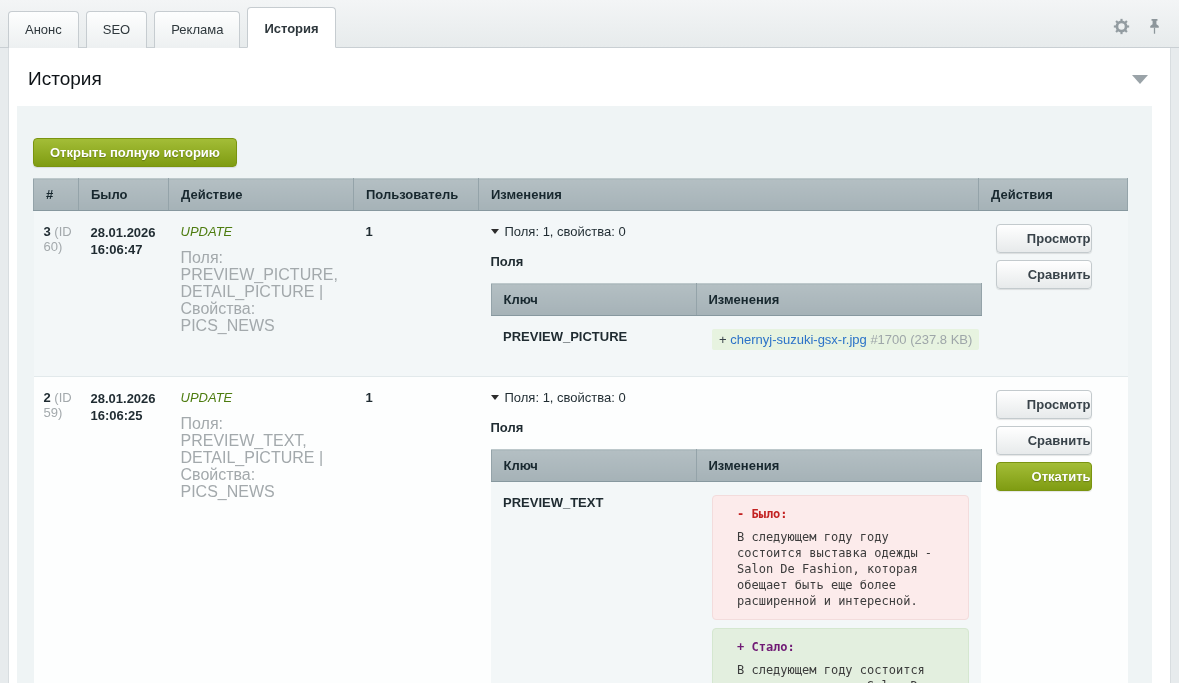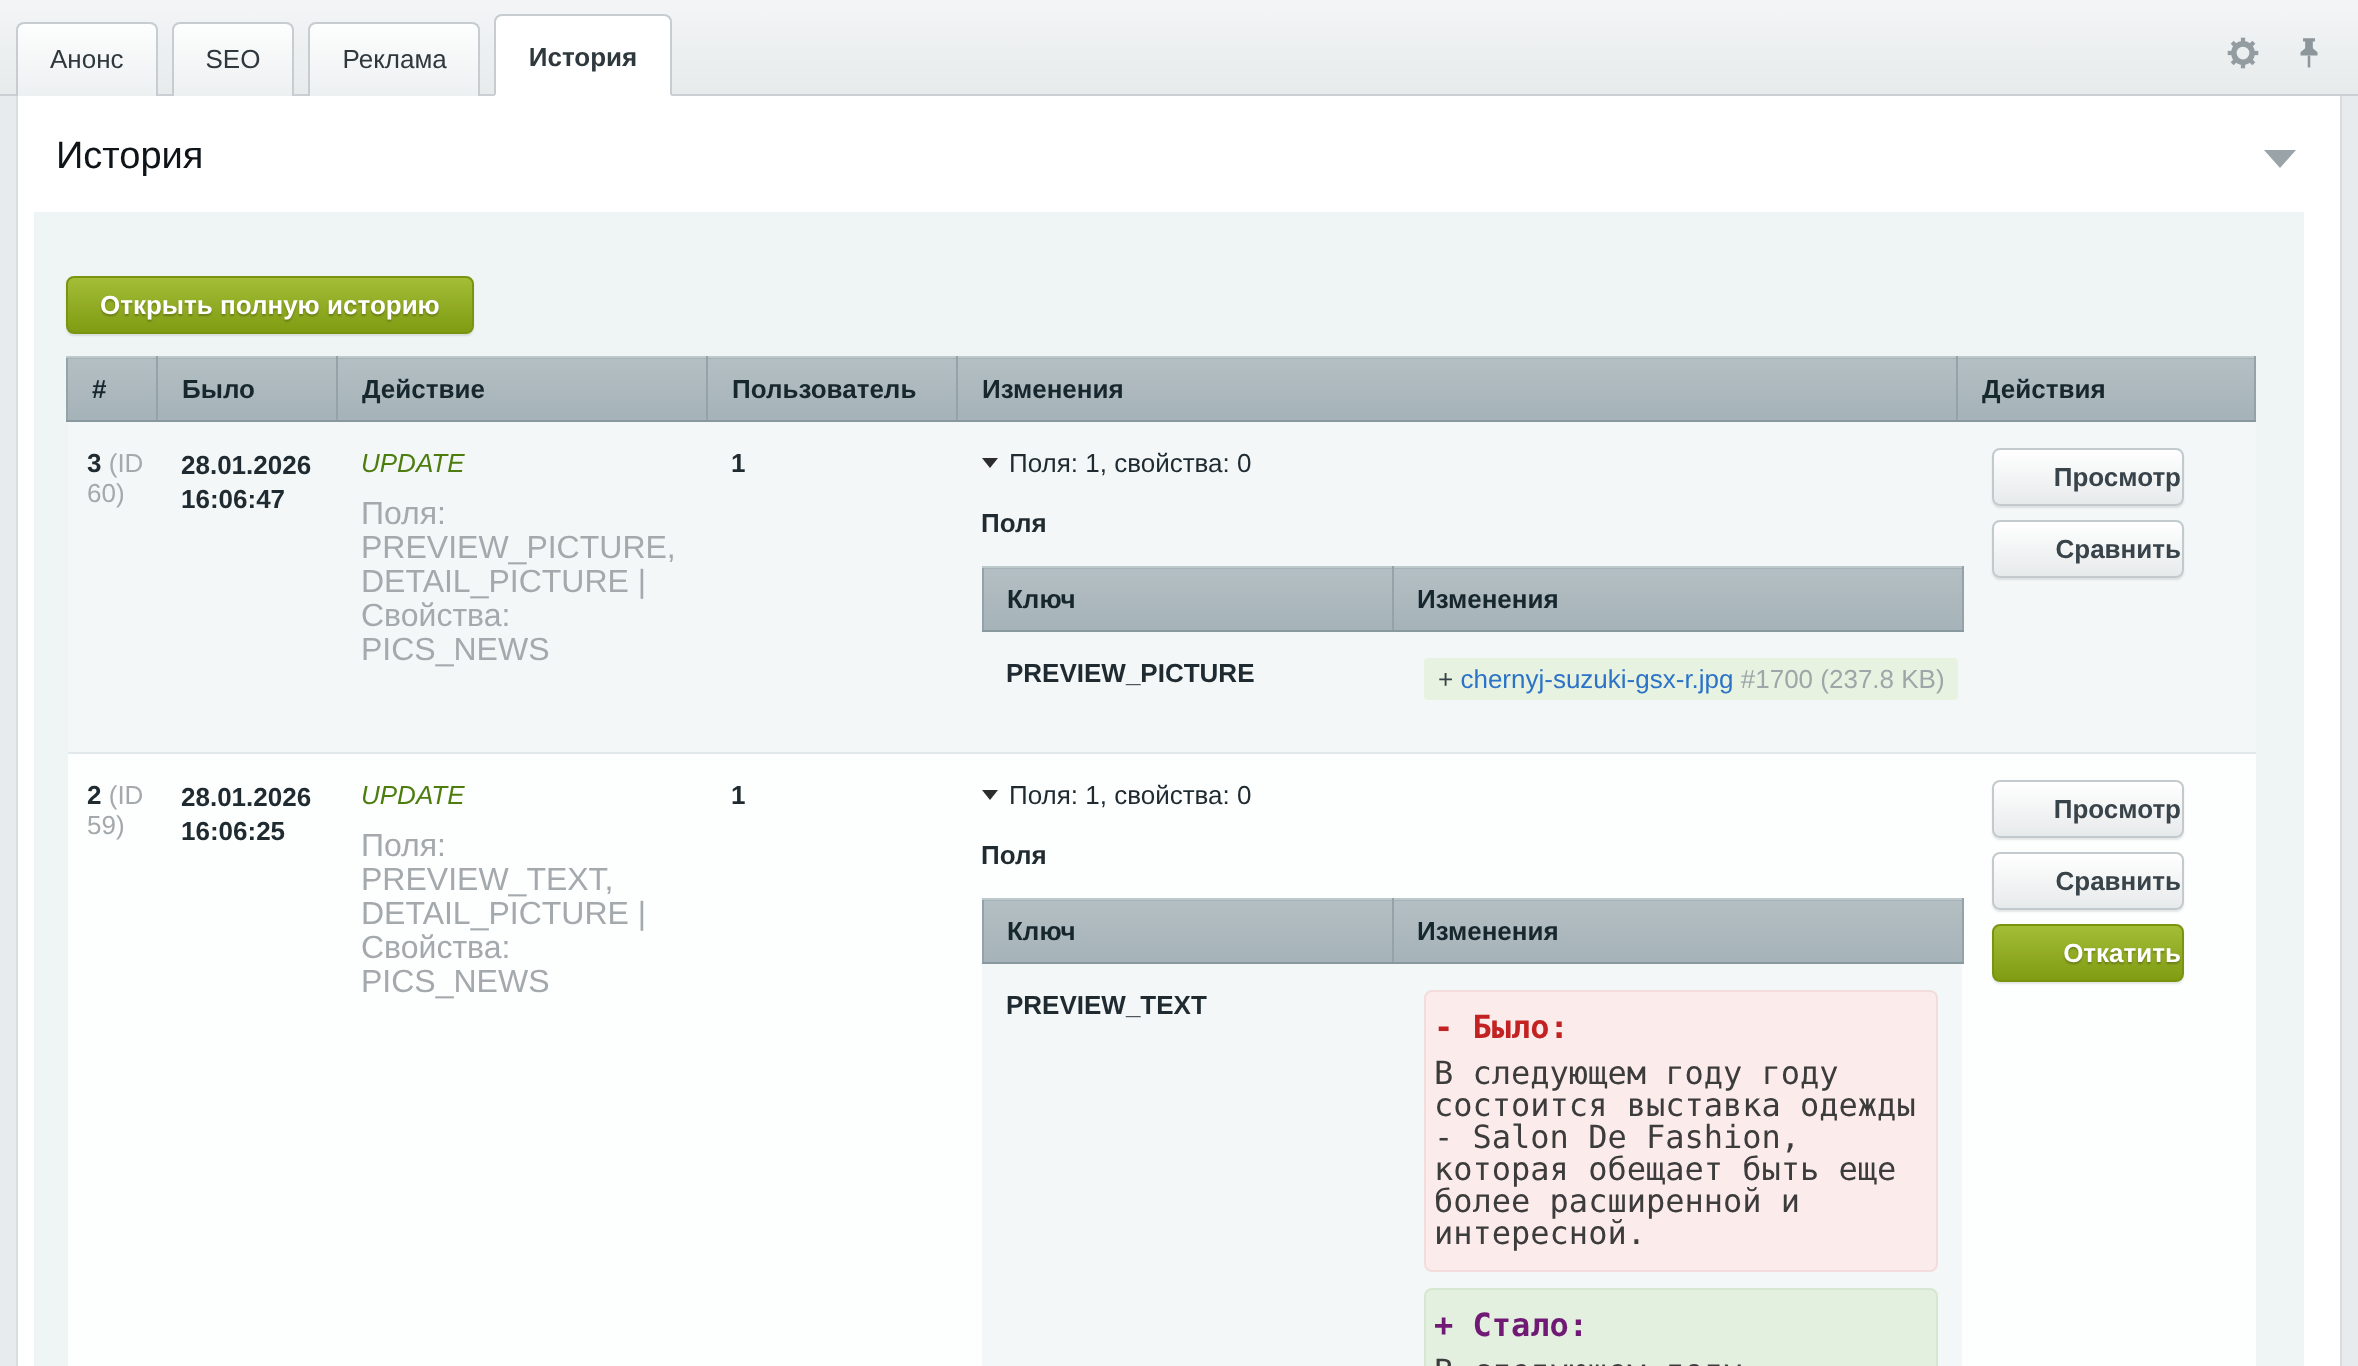--- a/index.html
+++ b/index.html
@@ -125,23 +125,23 @@
 
   .file-chip {
     display:inline-block; background:#e7f3e0; border-radius:2px;
     padding:3px 7px; margin-left:4px; white-space:nowrap;
   }
   .file-plus { color:#38424a; }
   .file-link { color:#2b72c8; cursor:pointer; }
   .file-meta { color:#9ea6a9; }
 
   .diff-box {
-    border-radius:4px; padding:10px 4px; margin-left:4px;
+    border-radius:4px; padding:10px 24px; margin-left:4px;
     font-family:"DejaVu Sans Mono","Liberation Mono",monospace;
-    font-size:16px; line-height:16px; color:#3c3c3c;
+    font-size:12px; line-height:16px; color:#3c3c3c;
   }
   .diff-removed { background:#fcebeb; border:1px solid #f3dcdc; }
   .diff-added   { background:#e3efdf; border:1px solid #d5e7d0; margin-top:8px; }
   .diff-label { font-weight:bold; margin-bottom:7px; }
   .diff-removed .diff-label { color:#c32222; }
   .diff-added   .diff-label { color:#701a75; }
 
   .cell-actions { padding:13px 12px 0 17px !important; }
   .action-btn {
     display:block; width:96px; margin:0 0 7px 0; text-align:right;

